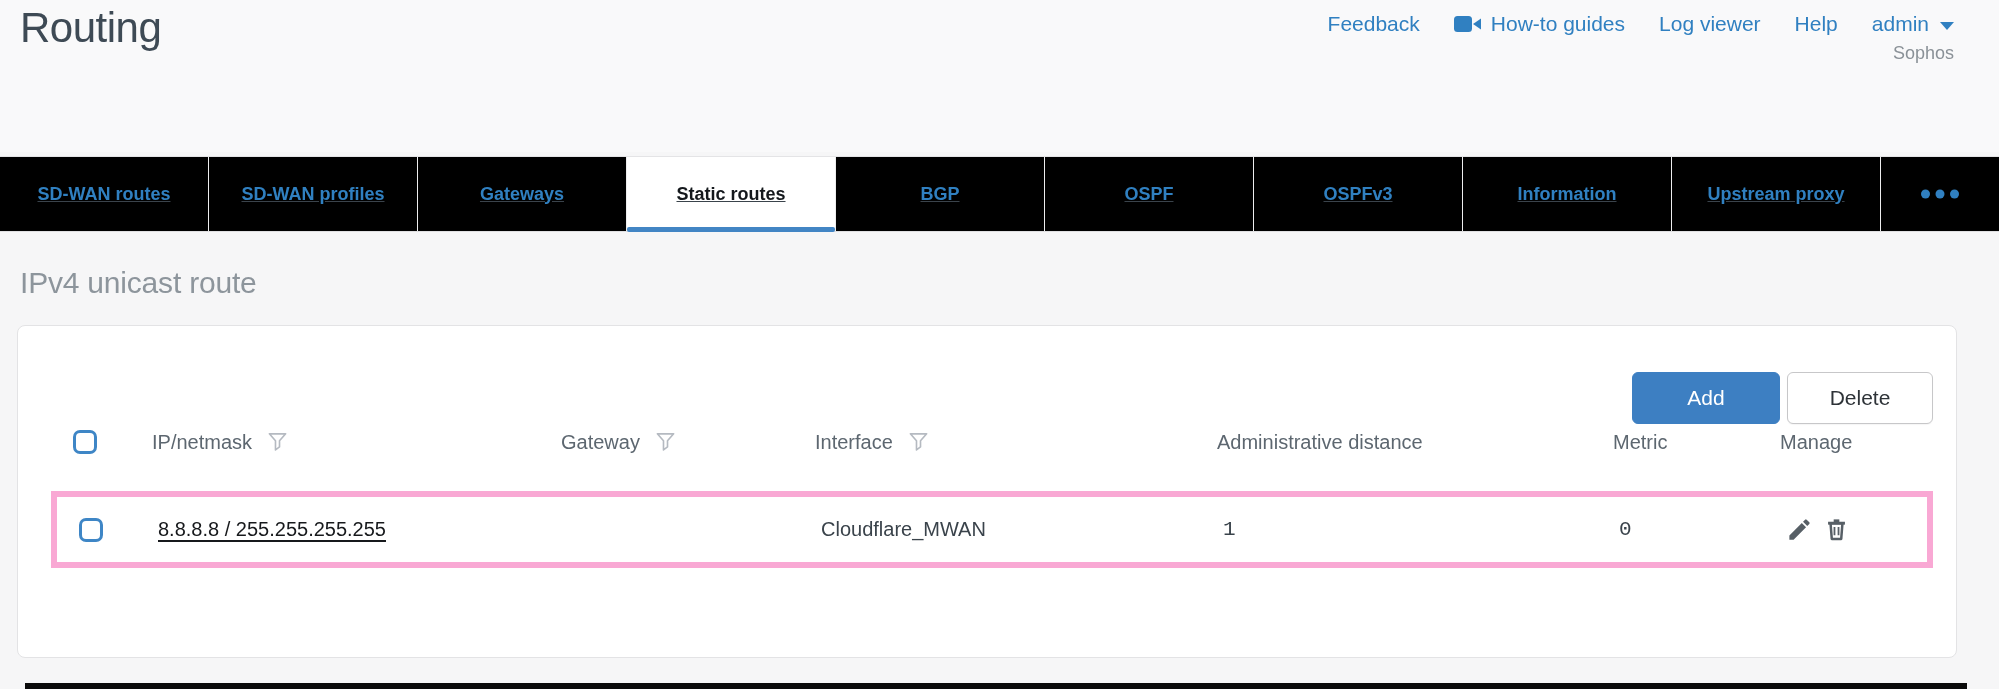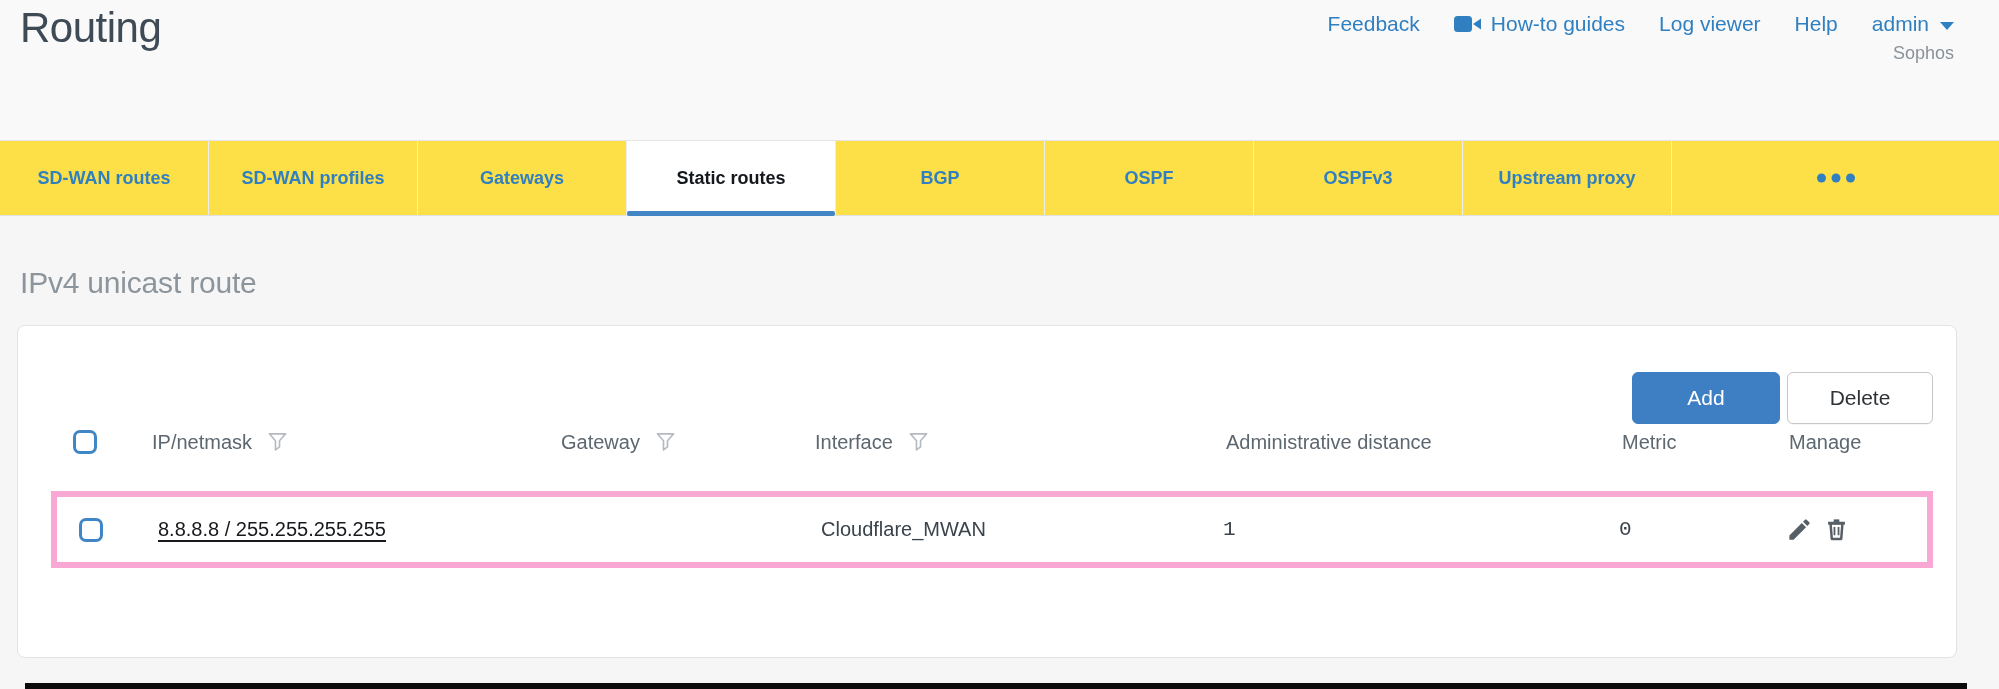--- a/index.html
+++ b/index.html
@@ -29,23 +29,23 @@
   }
   .caret-down {
     width: 0; height: 0; display: inline-block; margin-left: 2px; margin-top: 3px;
     border-left: 7px solid transparent; border-right: 7px solid transparent;
     border-top: 8px solid #3080c1;
   }
   .org-label { margin-top: 7px; color: #8a9197; font-size: 18px; }
 
   
   .tabbar {
-    position: absolute; top: 140px; left: 0; right: 0; height: 76px;
-    background: #fde047; display: flex;
-    border-top: 1px solid #e4e4e6; border-bottom: 1px solid #e0e0e2;
+    position: absolute; top: 156px; left: 0; right: 0; height: 76px;
+    background: #000000; display: flex;
+    border-top: 1px solid #e4e4e6; border-bottom: 1px solid #e0e0e2; text-decoration: underline;
   }
   .tab {
     width: 209px; flex: 0 0 209px; position: relative; cursor: pointer;
     display: flex; align-items: center; justify-content: center;
     border-right: 1px solid #ededee;
     font-size: 18px; font-weight: 700; color: #3080c1; white-space: nowrap;
   }
   .tab.active { background: #ffffff; color: #14181c; }
   .tab.active::after {
     content: ""; position: absolute; left: 0; right: 0; bottom: -1px; height: 5px;
@@ -89,21 +89,21 @@
   .thead { top: 90px; height: 52px; }
   .trow  {
     top: 165px; height: 77px;
     border: 6px solid #f9a8d4; background: #ffffff;
   }
   .cell { display: flex; align-items: center; gap: 14px; font-size: 20px; }
   .cell.cb { padding-left: 22px; }
   .thead .cell { color: #5d6770; }
   .trow .cell { color: #3a434b; }
   .cell.num { font-family: "Liberation Mono", monospace; font-size: 21px; padding-left: 6px; }
-  .thead .cell.pad { padding-left: 6px; margin-left: 9px; }
+  .thead .cell.pad { padding-left: 6px; }
   .checkbox {
     width: 24px; height: 24px; border: 3px solid #3e86c6; border-radius: 7px;
     background: #fff; cursor: pointer;
   }
   .route-link {
     color: #17191c; text-decoration: underline; text-underline-offset: 4px;
     cursor: pointer; font-size: 20px;
   }
   .funnel-icon { flex: 0 0 auto; cursor: pointer; margin-top: 3px; }
   .manage-cell { gap: 10px; padding-left: 6px; }
@@ -144,20 +144,21 @@
 </div>
 
 <nav class="tabbar">
   <div class="tab">SD-WAN routes</div>
   <div class="tab">SD-WAN profiles</div>
   <div class="tab">Gateways</div>
   <div class="tab active">Static routes</div>
   <div class="tab">BGP</div>
   <div class="tab">OSPF</div>
   <div class="tab">OSPFv3</div>
+  <div class="tab">Information</div>
   <div class="tab">Upstream proxy</div>
   <div class="tab-overflow">
     <span class="icon-btn">
       <svg width="40" height="10" viewBox="0 0 40 10">
         <circle cx="5.5" cy="5" r="4.5" fill="#3080c1"></circle>
         <circle cx="20" cy="5" r="4.5" fill="#3080c1"></circle>
         <circle cx="34.5" cy="5" r="4.5" fill="#3080c1"></circle>
       </svg>
     </span>
   </div>

